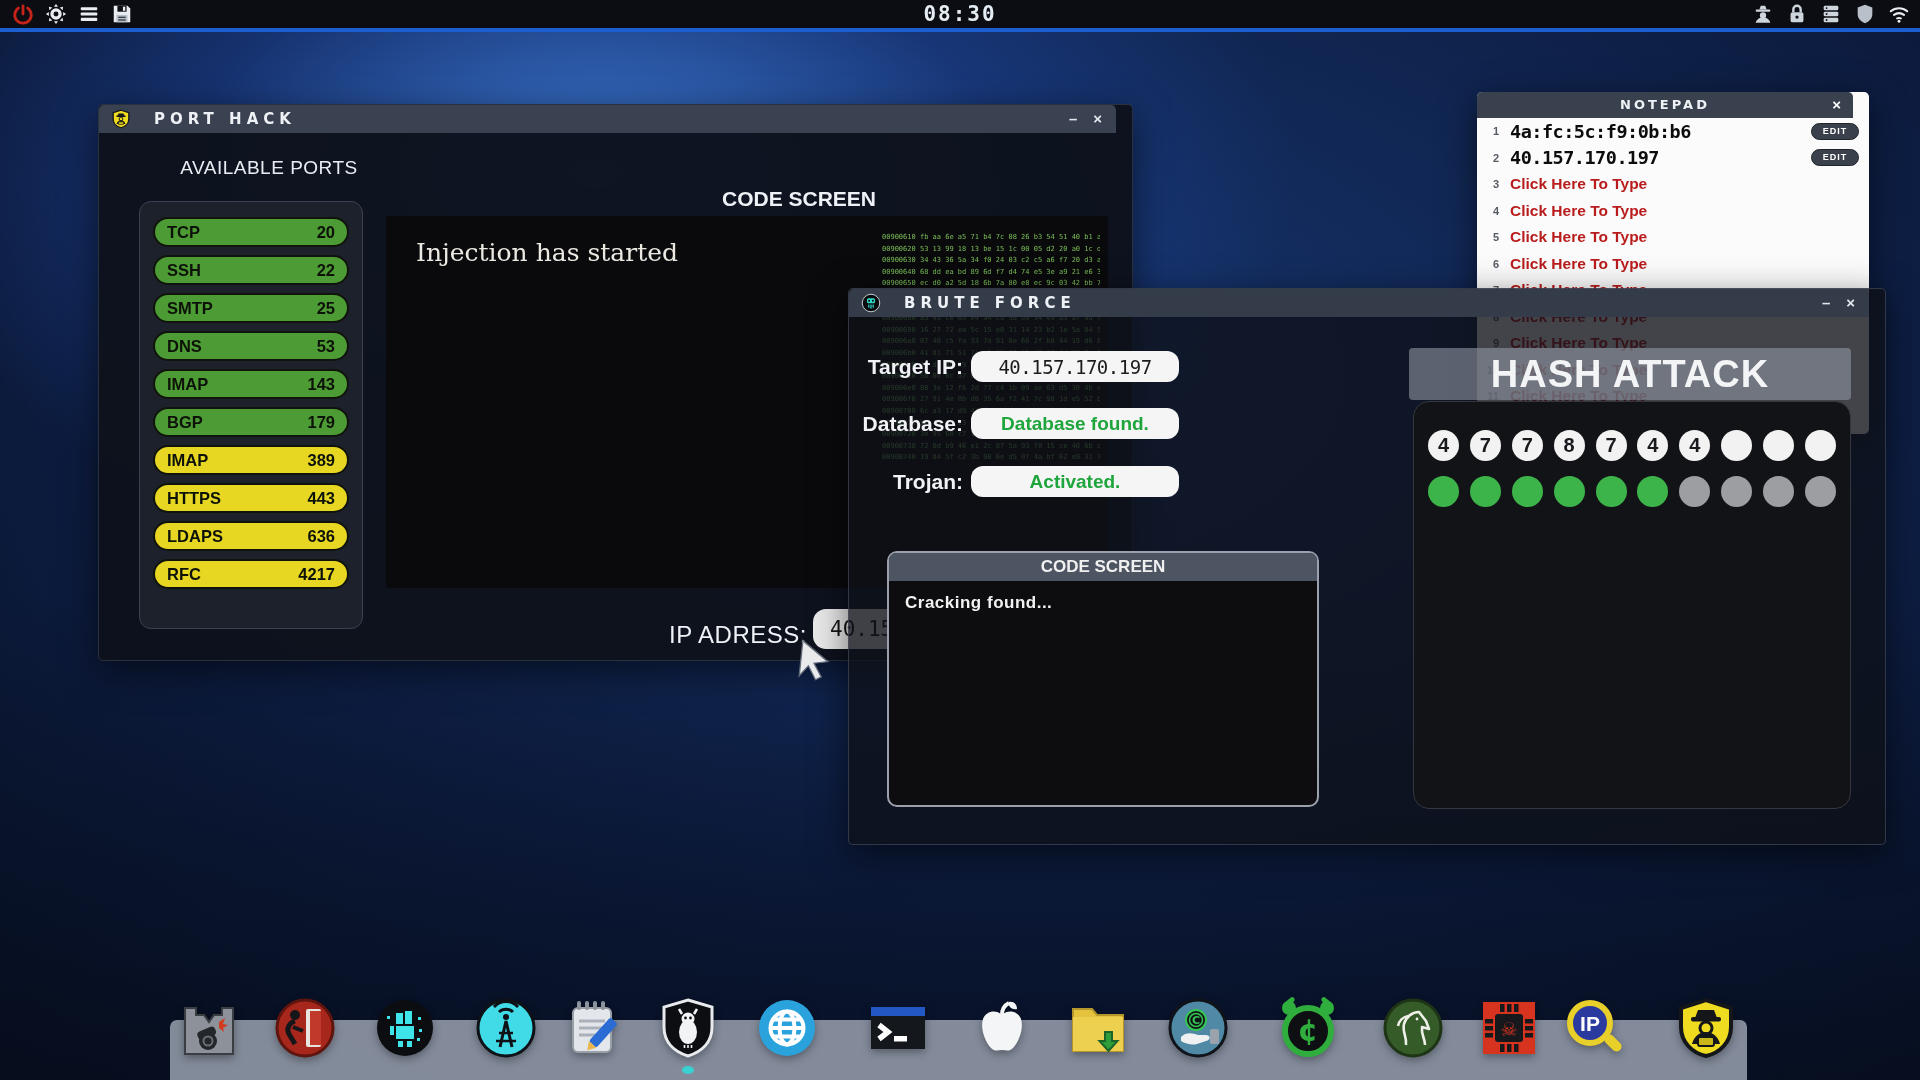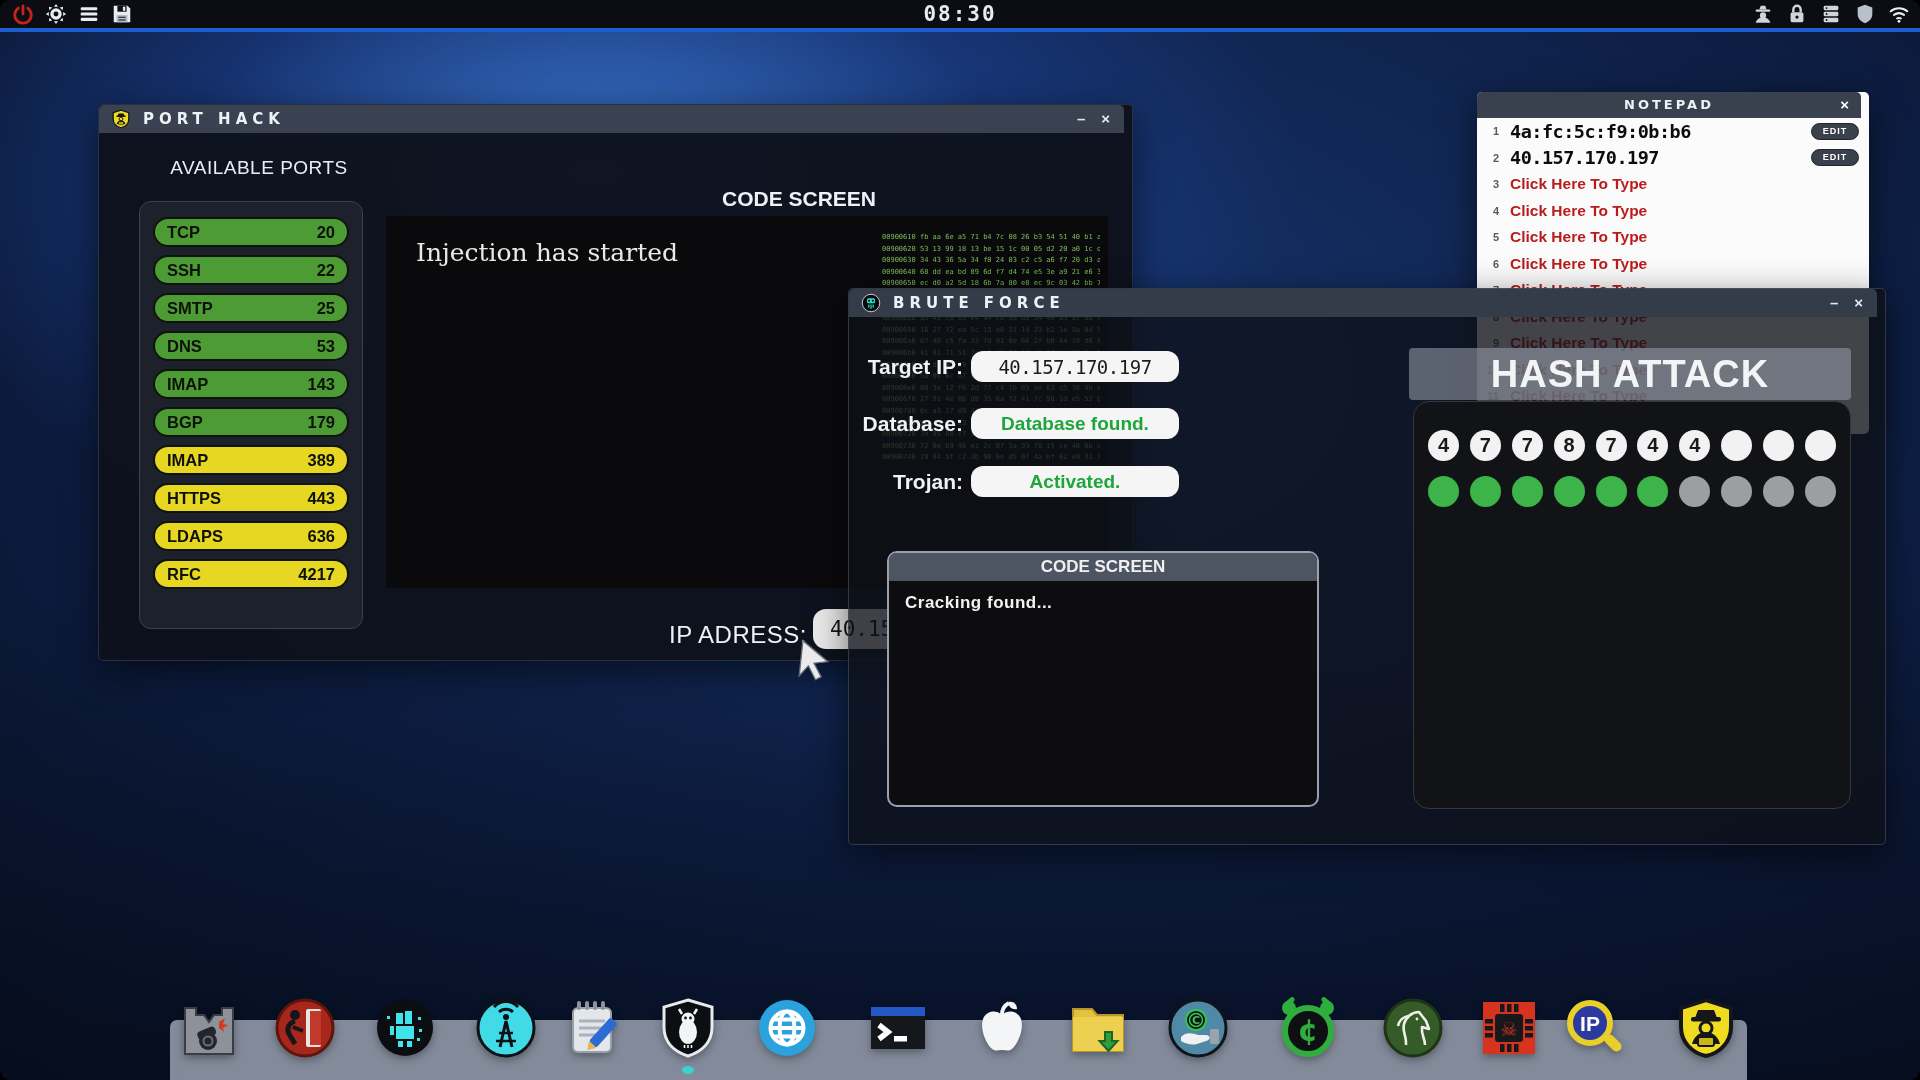--- a/index.html
+++ b/index.html
@@ -4,50 +4,49 @@
 <style>
   * { margin:0; padding:0; box-sizing:border-box; }
   html,body { background:#000; }
   #screen {
     position:relative; width:1920px; height:1080px; overflow:hidden;
     font-family:"Liberation Sans", sans-serif;
     background:
       linear-gradient(rgba(0,0,0,0) 55%, rgba(4,8,18,.5) 100%),
       radial-gradient(900px 520px at 31% 16%, rgba(62,122,214,.95), rgba(28,64,142,.6) 45%, rgba(10,22,52,0) 78%),
       radial-gradient(1500px 950px at 55% 35%, #16346c, #0d1d42 60%, #081228 100%);
-    border-radius: 11px;
   }
   .abs { position:absolute; }
   .techno { font-family:"DejaVu Sans", sans-serif; font-weight:bold; letter-spacing:4px; color:#eef1f5; }
   .mono { font-family:"DejaVu Sans Mono", monospace; }
 
   
   #topbar { left:0; top:0; width:1920px; height:28px; background:#0b0d12; display:flex; align-items:center; z-index:50; }
   #topbar-left { display:flex; gap:11px; padding-left:12px; align-items:center; }
   #topbar-right { position:absolute; right:10px; top:0; height:28px; display:flex; gap:12px; align-items:center; }
   .tb-icon { width:22px; height:22px; display:inline-flex; }
   .tb-icon svg { width:100%; height:100%; }
   #clock { position:absolute; left:0; right:0; text-align:center; top:2px;
     font-family:"DejaVu Sans Mono", monospace; font-weight:bold; font-size:21px; color:#e6ecf4; letter-spacing:2px; }
   #topbar-line { left:0; top:28px; width:1920px; height:4px; background:#1d5ed0; z-index:50; }
 
   
   .window { position:absolute; border-radius:5px; box-shadow:0 10px 36px rgba(0,0,0,.55); }
-  .titlebar { position:absolute; left:0; top:0; right:8px; height:28px; background:#3a4150;
+  .titlebar { position:absolute; left:0; top:0; right:16px; height:28px; background:#3a4150;
     display:flex; align-items:center; border-radius:5px 5px 0 0; }
   .titlebar .win-icon { width:20px; height:20px; margin-left:12px; }
   .titlebar .win-icon svg { width:100%; height:100%; }
-  .titlebar .win-title { font-size:15px; margin-left:12px; letter-spacing:5px; }
+  .titlebar .win-title { font-size:15px; margin-left:23px; letter-spacing:5px; }
   .win-controls { margin-left:auto; display:flex; gap:16px; padding-right:14px; }
   .win-btn { color:#e3e8ef; font-weight:bold; font-size:15px; line-height:28px; cursor:default; }
 
   
   #port-hack { left:98px; top:104px; width:1035px; height:557px; background:rgba(13,18,28,.97); z-index:10;
     border:1px solid rgba(70,80,95,.5); }
-  #ph-ports-title { left:46px; top:52px; width:228px; text-align:center; font-size:19px; color:#e9edf3; letter-spacing:.5px; }
+  #ph-ports-title { left:56px; top:52px; width:228px; text-align:center; font-size:19px; color:#e9edf3; letter-spacing:.5px; }
   #ph-ports-panel { left:40px; top:96px; width:224px; height:428px; background:#1d212b; border:1px solid #3a4150; border-radius:12px; padding:15px 13px; }
   .port-pill { height:30px; border:2px solid #10140c; border-radius:15px; margin-bottom:8px;
     display:flex; justify-content:space-between; align-items:center; padding:0 12px;
     font-weight:bold; font-size:16.5px; color:#0d1208; }
   .port-green { background:#4d9b35; }
   .port-yellow { background:#e7d622; }
   #ph-code-title { left:380px; top:82px; width:640px; text-align:center; font-size:21px; font-weight:bold; color:#eef1f5; }
   #ph-code-panel { left:287px; top:111px; width:722px; height:372px; background:#0a0a0d; border-radius:3px; }
   #ph-status { left:30px; top:22px; font-family:"DejaVu Serif", serif; font-size:25px; color:#ece9e2; }
   #ph-hex { right:8px; top:16px; width:218px; font-size:7px; line-height:11.6px; color:#7cbf58; white-space:pre; overflow:hidden; }

